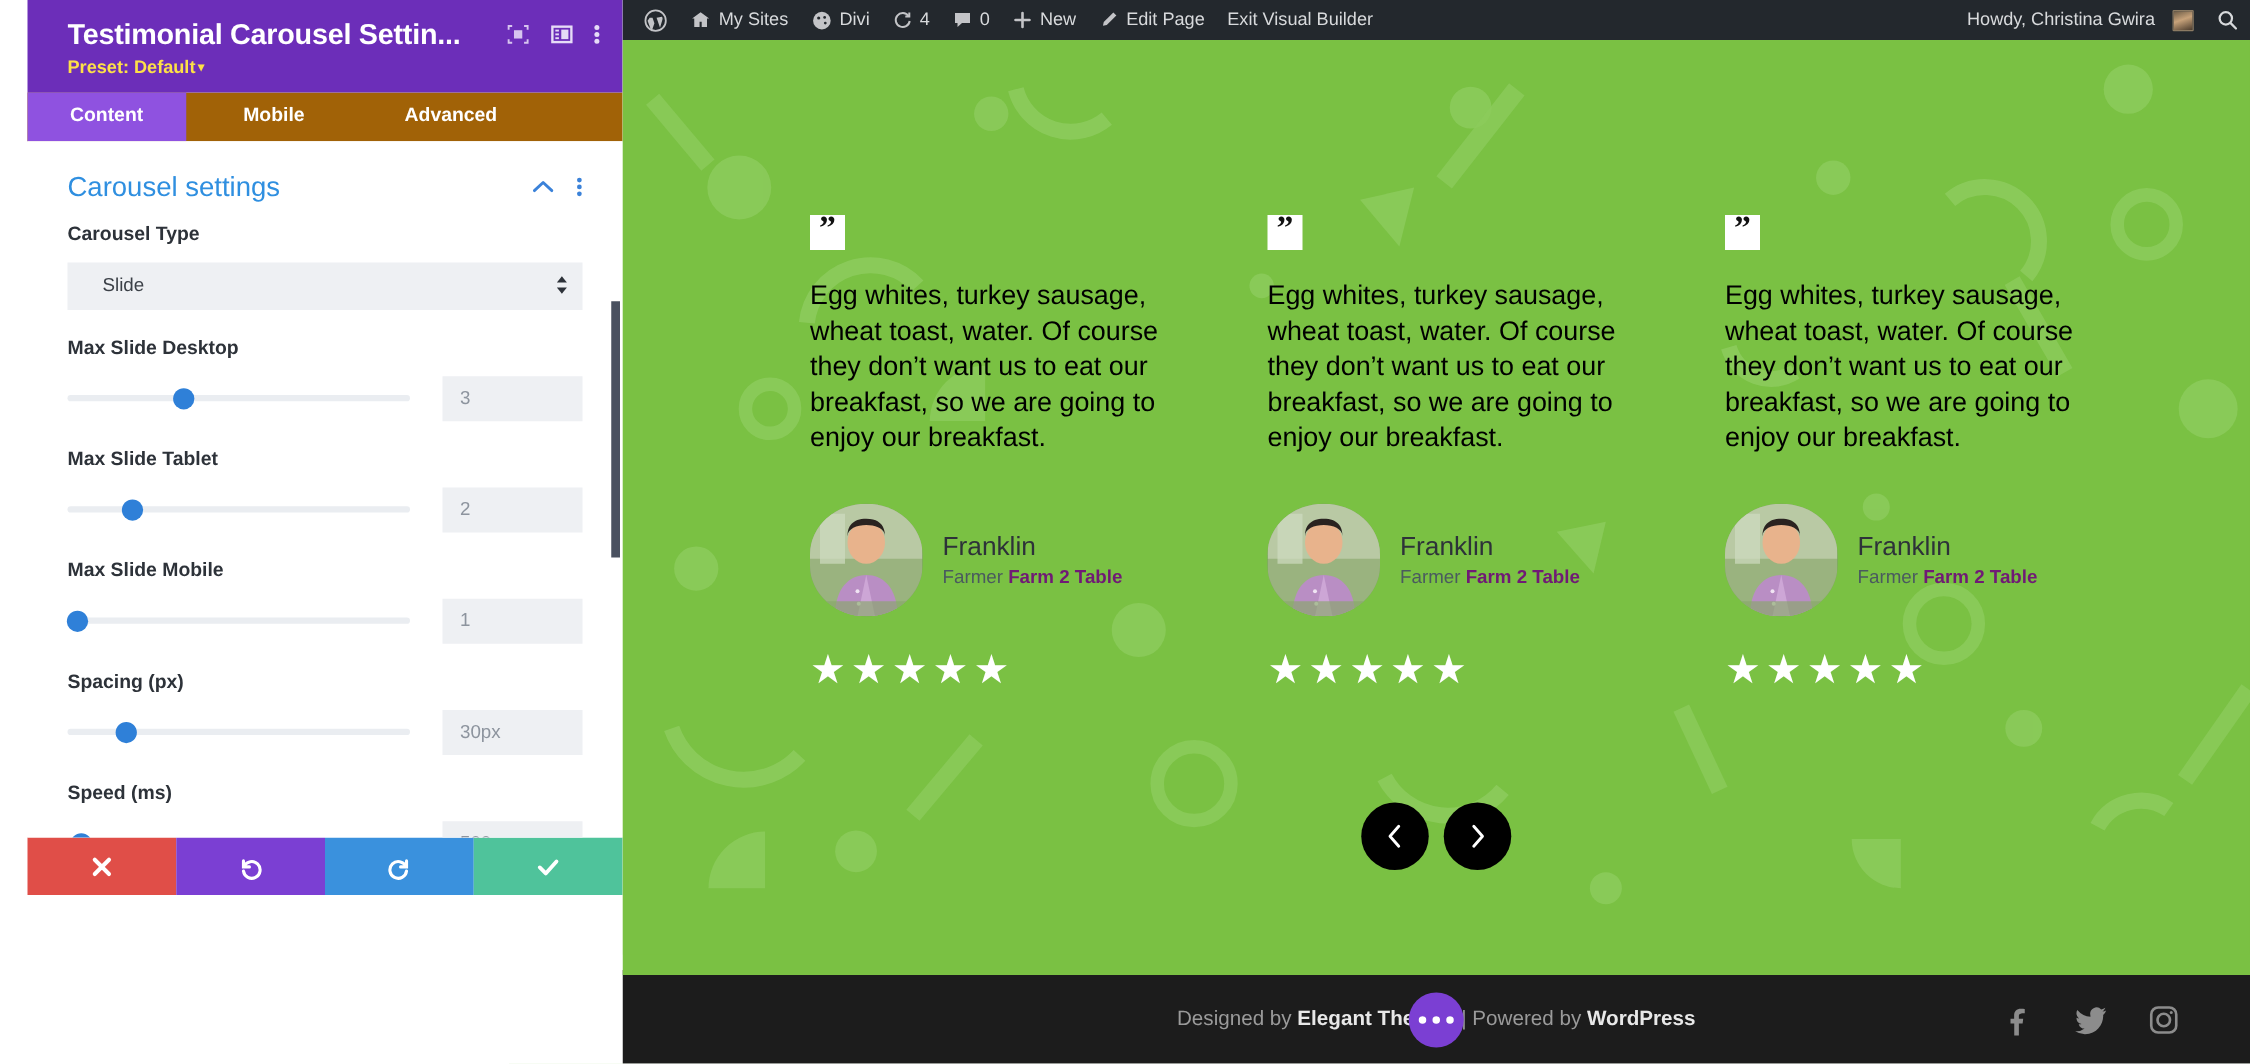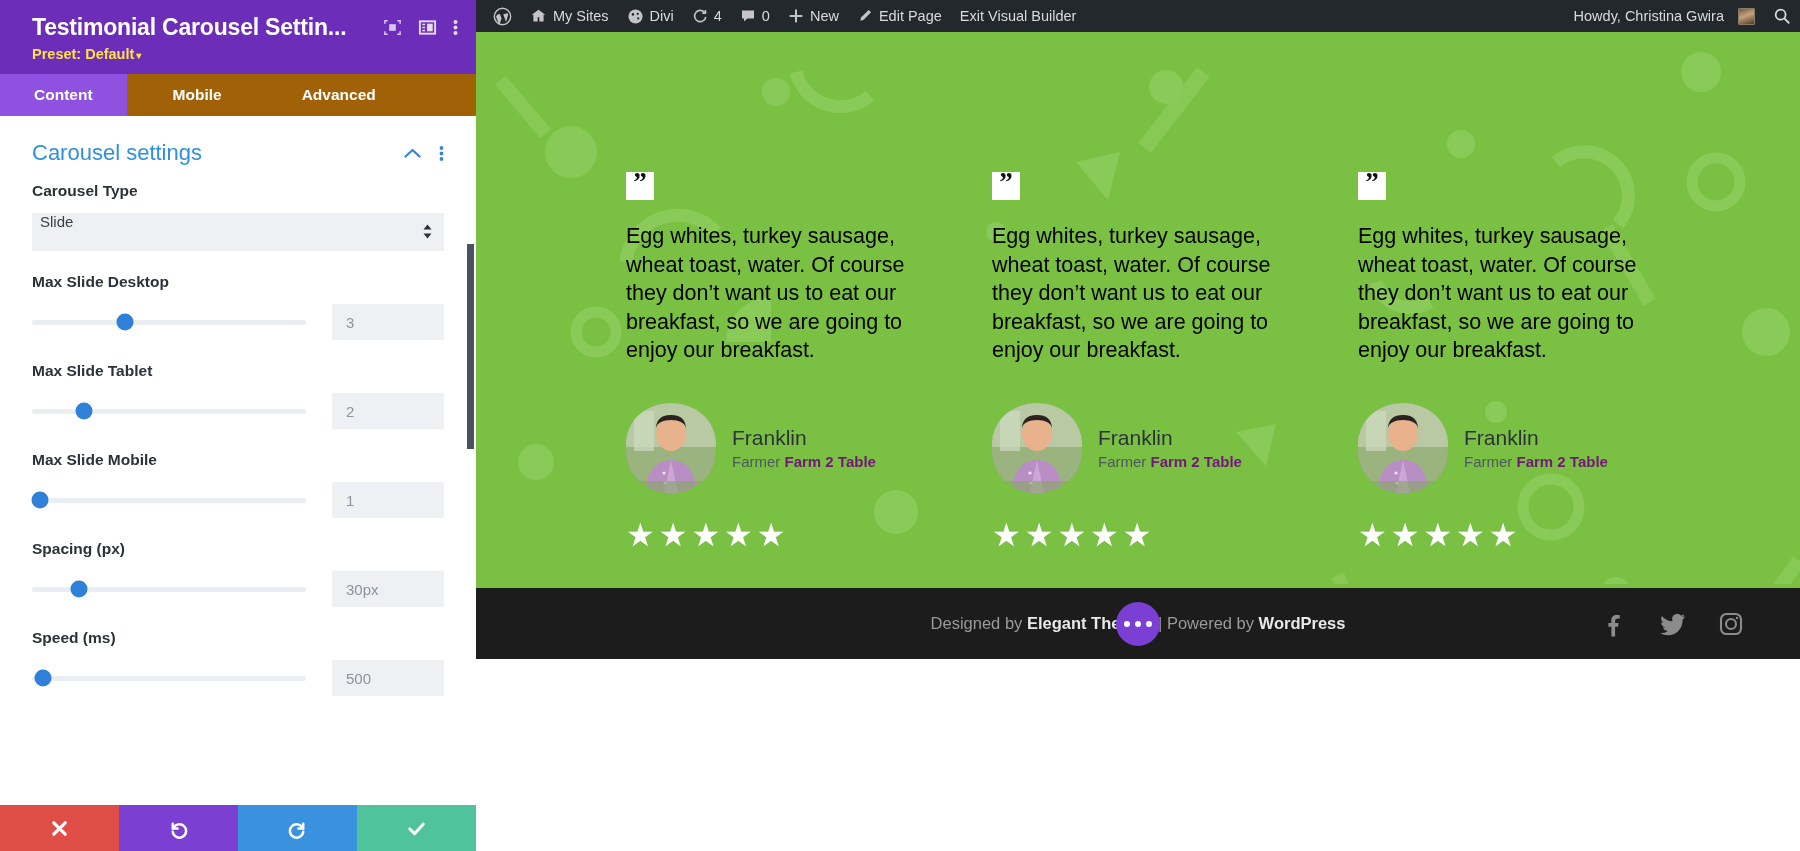--- a/index.html
+++ b/index.html
@@ -6,25 +6,26 @@
   html, body {
     width: 1800px; height: 851px;
     overflow: hidden;
     font-family: "Liberation Sans", sans-serif;
     background: #fff;
   }
   .app { position: relative; width: 1800px; height: 851px; display: flex; }
 
   
   .settings-panel {
-    width: 476px; height: 851px;
+    width: 476px; height: 716px;
     background: #ffffff;
     position: relative;
     display: flex; flex-direction: column;
     flex: 0 0 476px;
+    margin-left: 22px;
   }
   .sp-header {
     background: #6c2eb9;
     padding: 14px 18px 12px 32px;
     position: relative;
   }
   .sp-header-top { display: flex; align-items: center; }
   .sp-title {
     color: #ffffff;
     font-size: 23px;
@@ -94,22 +95,22 @@
   .field-label {
     color: #2d3239;
     font-size: 15.5px;
     font-weight: bold;
     margin-bottom: 13px;
   }
   .select-wrap {
     position: relative;
     background: #eef0f3;
     height: 38px;
-    display: flex; align-items: flex-start;
-    padding: 0 8px;
+    display: flex; align-items: center;
+    padding: 0 28px;
     cursor: pointer;
   }
   .select-value { color: #3a3f46; font-size: 15px; }
   .select-arrows {
     position: absolute; right: 12px; top: 50%; transform: translateY(-50%);
     color: #2d3239; font-size: 10px; line-height: 9px; text-align: center;
   }
   .range-row { display: flex; align-items: center; gap: 0; }
   .range-track-wrap {
     position: relative; flex: 1 1 auto; height: 20px;
@@ -136,21 +137,21 @@
     flex: 1 1 0; display: flex; align-items: center; justify-content: center;
     color: #fff; cursor: pointer;
   }
   .a-cancel { background: #e04e48; }
   .a-undo   { background: #7b3fd3; }
   .a-redo   { background: #3a91dd; }
   .a-save   { background: #4fc39b; }
 
   
   .preview {
-    flex: 1 1 auto; height: 659px; display: flex; flex-direction: column;
+    flex: 1 1 auto; height: 851px; display: flex; flex-direction: column;
     position: relative; overflow: hidden;
   }
   .wp-adminbar {
     height: 32px; background: #23282d; display: flex; align-items: center;
     color: #d8dadc; font-size: 14.5px; flex: 0 0 32px;
     padding-left: 8px;
   }
   .ab-item {
     display: flex; align-items: center; gap: 6px;
     padding: 0 9px; height: 32px; cursor: pointer; white-space: nowrap;

